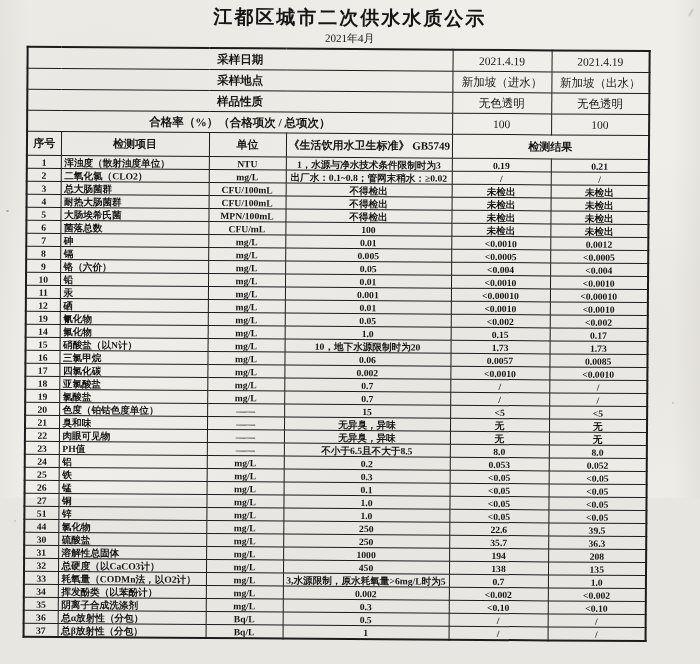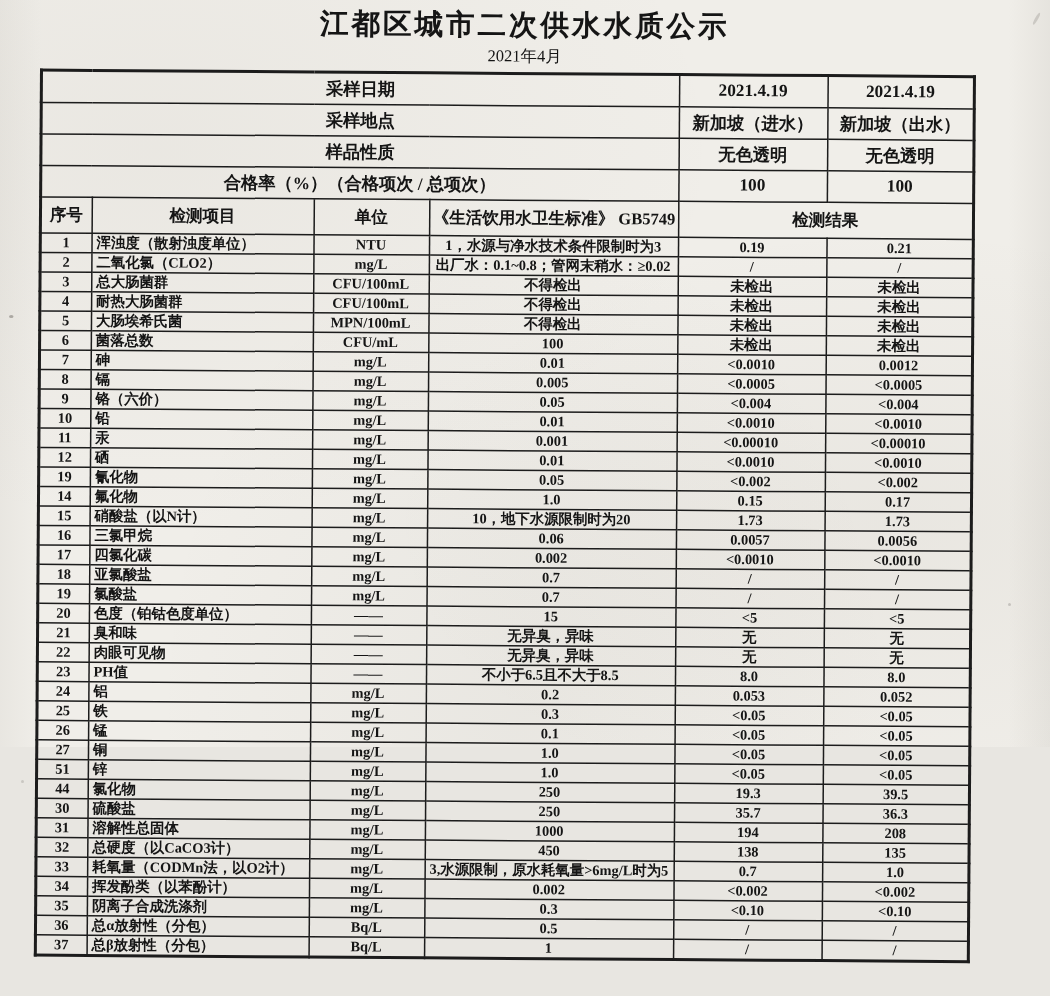--- a/index.html
+++ b/index.html
@@ -33,21 +33,21 @@
     border-collapse:collapse; table-layout:fixed;
     margin-left:27px; width:622px;
     border:2.4px solid var(--line);
   }
   table.report td{
     border:1.4px solid var(--line);
     text-align:center; vertical-align:middle;
     padding:0 2px; overflow:hidden; white-space:nowrap;
   }
   tr.meta-row td{ height:20px; font-size:11.5px; font-weight:600; }
-  tr.meta-row td.meta-value{ font-weight:700;text-align:center; }
+  tr.meta-row td.meta-value{ font-weight:400;text-align:center; }
   tr.colhead-row td{ height:23px; font-size:11px; font-weight:700; }
   tbody.data-body td{ height:12px; font-size:9.6px; line-height:11px; font-weight:600; }
   tbody.data-body td.cell-item{ text-align:left; padding-left:3px; }
   tbody.data-body td.cell-num{ font-weight:600; }
   .speck{ position:absolute; background:rgba(60,55,50,0.35); border-radius:50%; }
   .speck.s1{ left:6px; top:210px; width:3px; height:2px; }
   .speck.s2{ left:690px; top:8px; width:2px; height:9px; transform:rotate(30deg); opacity:.5;}
   .speck.s3{ left:672px; top:402px; width:2px; height:2px; opacity:.6;}
   .speck.s4{ left:14px; top:520px; width:2px; height:2px; opacity:.5;}
 </style>
@@ -222,21 +222,21 @@
             <td class="cell-num">10，地下水源限制时为20</td>
             <td class="cell-num">1.73</td>
             <td class="cell-num">1.73</td>
           </tr>
           <tr>
             <td class="cell-num">16</td>
             <td class="cell-item">三氯甲烷</td>
             <td class="cell-num">mg/L</td>
             <td class="cell-num">0.06</td>
             <td class="cell-num">0.0057</td>
-            <td class="cell-num">0.0056</td>
+            <td class="cell-num">0.0085</td>
           </tr>
           <tr>
             <td class="cell-num">17</td>
             <td class="cell-item">四氯化碳</td>
             <td class="cell-num">mg/L</td>
             <td class="cell-num">0.002</td>
             <td class="cell-num">&lt;0.0010</td>
             <td class="cell-num">&lt;0.0010</td>
           </tr>
           <tr>
@@ -325,21 +325,21 @@
             <td class="cell-num">mg/L</td>
             <td class="cell-num">1.0</td>
             <td class="cell-num">&lt;0.05</td>
             <td class="cell-num">&lt;0.05</td>
           </tr>
           <tr>
             <td class="cell-num">44</td>
             <td class="cell-item">氯化物</td>
             <td class="cell-num">mg/L</td>
             <td class="cell-num">250</td>
-            <td class="cell-num">19.3</td>
+            <td class="cell-num">22.6</td>
             <td class="cell-num">39.5</td>
           </tr>
           <tr>
             <td class="cell-num">30</td>
             <td class="cell-item">硫酸盐</td>
             <td class="cell-num">mg/L</td>
             <td class="cell-num">250</td>
             <td class="cell-num">35.7</td>
             <td class="cell-num">36.3</td>
           </tr>

